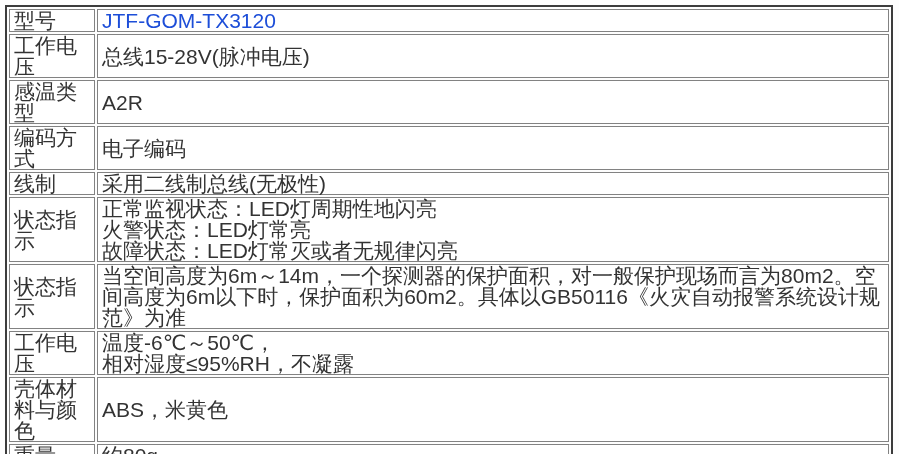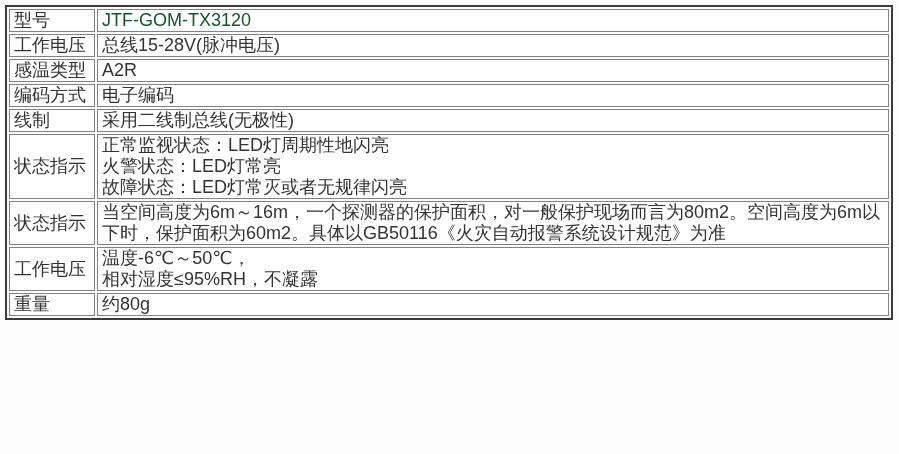--- a/index.html
+++ b/index.html
@@ -21,21 +21,21 @@
     border-collapse: separate;
     border-spacing: 2px;
     border: 2px solid #3c3c3c;
     background: #fdfdfd;
     table-layout: fixed;
   }
   table.spec td {
     border: 1px solid #828282;
     background: #ffffff;
     padding: 0 4px;
-    font-size: 18px;
+    font-size: 21px;
     line-height: 21px;
     color: #333333;
     vertical-align: middle;
     word-break: break-all;
   }
   td.k {
     width: 76px;
   }
   td.v .line {
     min-height: 21px;
@@ -46,21 +46,21 @@
 </style>
 </head>
 <body>
 
 <div class="page">
   <table class="spec">
     <tbody>
       <tr>
         <td class="k">型号</td>
         <td class="v">
-          <div class="line model" style="color: #14532d;">JTF-GOM-TX3120</div>
+          <div class="line model" style="color: #1d4ed8;">JTF-GOM-TX3120</div>
         </td>
       </tr>
       <tr>
         <td class="k">工作电压</td>
         <td class="v">
           <div class="line">总线15-28V(脉冲电压)</div>
         </td>
       </tr>
       <tr>
         <td class="k">感温类型</td>
@@ -84,28 +84,34 @@
         <td class="k">状态指示</td>
         <td class="v">
           <div class="line">正常监视状态：LED灯周期性地闪亮</div>
           <div class="line">火警状态：LED灯常亮</div>
           <div class="line">故障状态：LED灯常灭或者无规律闪亮</div>
         </td>
       </tr>
       <tr>
         <td class="k">状态指示</td>
         <td class="v">
-          <div class="line">当空间高度为6m～16m，一个探测器的保护面积，对一般保护现场而言为80m2。空间高度为6m以下时，保护面积为60m2。具体以GB50116《火灾自动报警系统设计规范》为准</div>
+          <div class="line">当空间高度为6m～14m，一个探测器的保护面积，对一般保护现场而言为80m2。空间高度为6m以下时，保护面积为60m2。具体以GB50116《火灾自动报警系统设计规范》为准</div>
         </td>
       </tr>
       <tr>
         <td class="k">工作电压</td>
         <td class="v">
           <div class="line">温度-6℃～50℃，</div>
           <div class="line">相对湿度≤95%RH，不凝露</div>
+        </td>
+      </tr>
+      <tr>
+        <td class="k">壳体材料与颜色</td>
+        <td class="v">
+          <div class="line">ABS，米黄色</div>
         </td>
       </tr>
       <tr>
         <td class="k">重量</td>
         <td class="v">
           <div class="line">约80g</div>
         </td>
       </tr>
     </tbody>
   </table>

